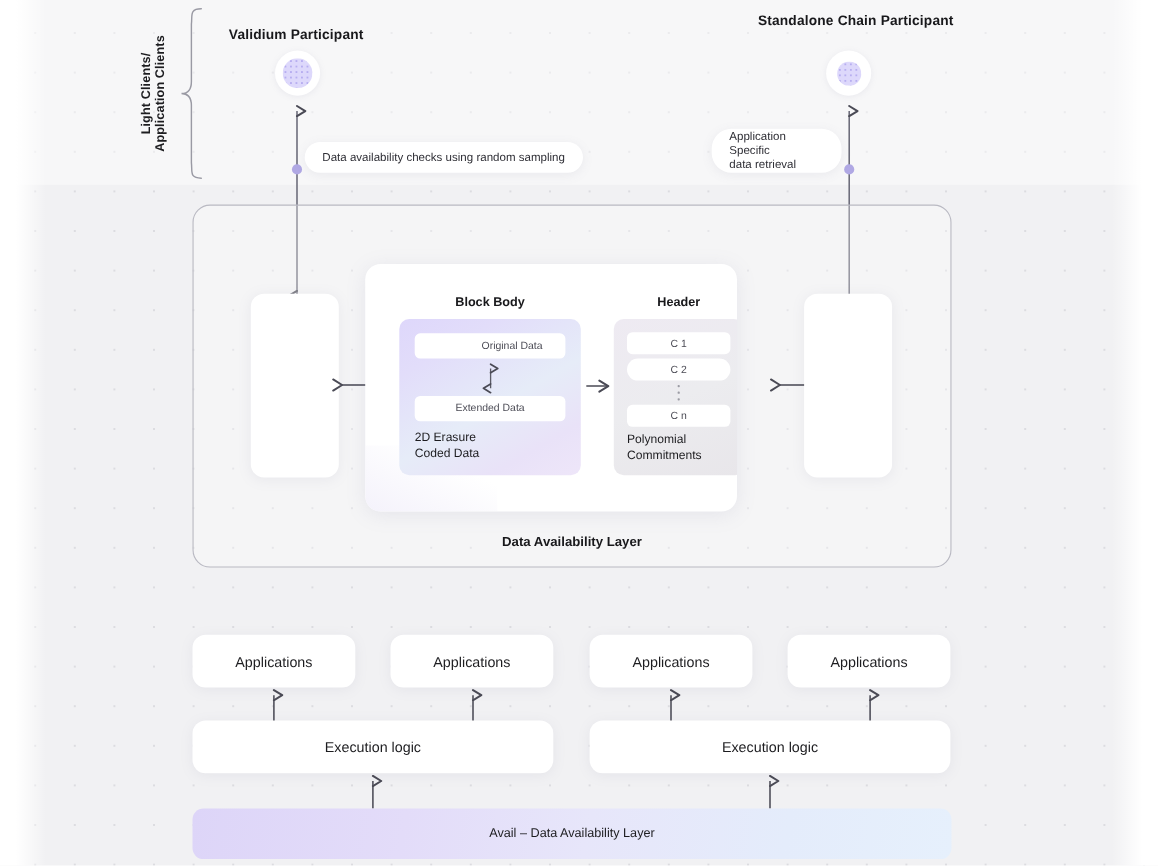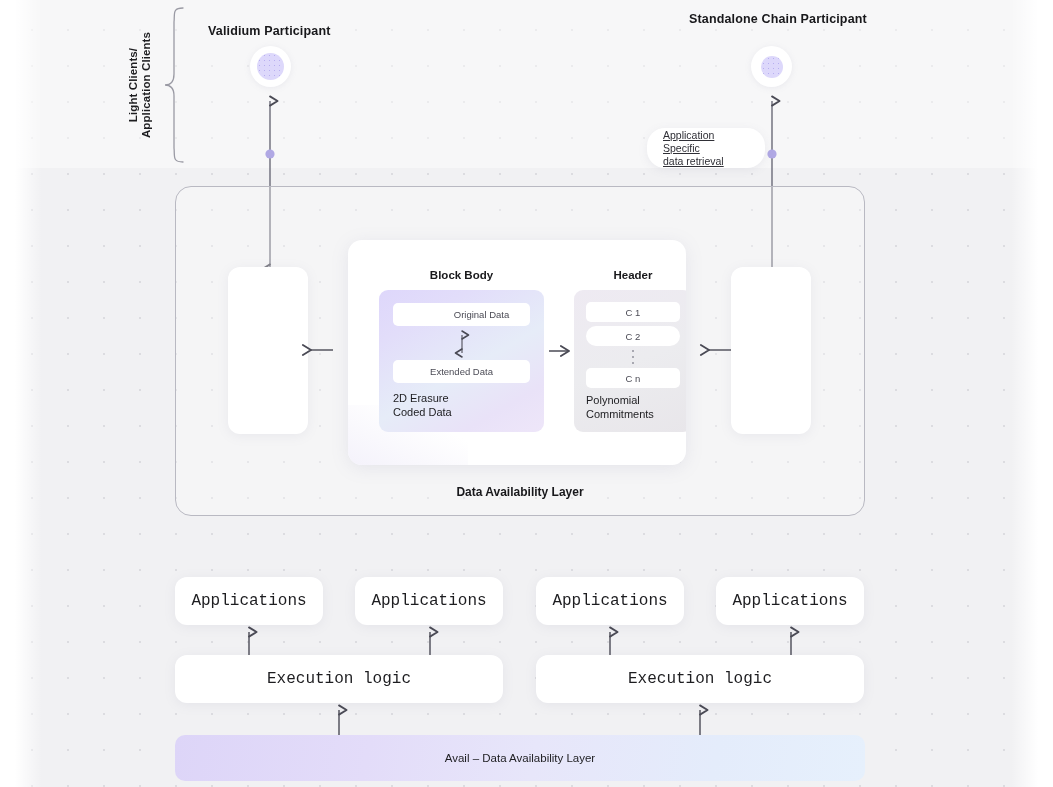--- a/index.html
+++ b/index.html
@@ -93,21 +93,21 @@
   }
 
   
   .side-box {
     position: absolute; background: #ffffff; border-radius: 12px;
     box-shadow: 0 2px 12px rgba(130,130,160,.10);
   }
 
   
   .center-card {
-    position: absolute; left: 348px; top: 240px; width: 338px; height: 225px;
+    position: absolute; left: 332px; top: 240px; width: 338px; height: 225px;
     background: #ffffff; border-radius: 14px;
     box-shadow: 0 3px 18px rgba(125,125,160,.13);
     overflow: hidden;
   }
   .card-corner-fade {
     position:absolute; left:0; bottom:0; width:120px; height:60px;
     background: linear-gradient(to top right, #f4f2fb 0%, rgba(255,255,255,0) 70%);
   }
   .col-title {
     position: absolute; font-size: 11.5px; font-weight: 700; color: #18181b;
@@ -134,23 +134,22 @@
   .dots-vert {
     position: absolute; display: flex; flex-direction: column;
     align-items: center; justify-content: space-between;
   }
   .dots-vert i { display:block; width:1.6px; height:1.6px; background:#9b9ba4; border-radius:50%; }
 
   
   .wbox {
     position: absolute; background: #ffffff; border-radius: 12px;
     display: flex; align-items: center; justify-content: center;
-    font-size: 16px; color: #1d1d20;
+    font-size: 13px; color: #1d1d20;
     box-shadow: 0 2px 12px rgba(130,130,160,.10);
-    font-family: Liberation Mono, monospace;
   }
   .avail-bar {
     position: absolute; left: 175px; top: 735px; width: 690px; height: 46px;
     border-radius: 10px;
     background: linear-gradient(100deg, #ddd5f8 0%, #e3dcf9 28%, #e7e6fa 52%, #e4ecfb 78%, #e6f0fc 100%);
     display: flex; align-items: center; justify-content: center;
     font-size: 11.5px; color: #1d1d20;
   }
   svg { overflow: visible; }
 </style>
@@ -194,21 +193,22 @@
     </defs>
     <line x1="12" y1="6" x2="12" y2="174" stroke="#6a6a78" stroke-width="1.4" marker-start="url(#ah-up)" marker-end="url(#ah-dn)"></line>
     <circle cx="12" cy="59" r="4.6" fill="#b0a8e4"></circle>
   </svg>
 
   <svg class="abs" style="left:760px; top:95px;" width="24" height="180" viewBox="0 0 24 180">
     <line x1="12" y1="6" x2="12" y2="180" stroke="#6a6a78" stroke-width="1.4" marker-start="url(#ah-up)"></line>
     <circle cx="12" cy="59" r="4.6" fill="#b0a8e4"></circle>
   </svg>
 
-  <div class="pill" style="left:647px; top:128px; height:40px; width:118px;text-decoration:underline;">Application Specific
+  <div class="pill" style="left:277px; top:129px; height:28px;">Data availability checks using random sampling</div>
+  <div class="pill" style="left:647px; top:117px; height:40px; width:118px;">Application Specific
 data retrieval</div>
 
   <div class="da-layer">
     <div class="da-label">Data Availability Layer</div>
   </div>
 
   <div class="side-box" style="left:228px; top:267px; width:80px; height:167px;"></div>
   <div class="side-box" style="left:731px; top:267px; width:80px; height:167px;"></div>
 
   <svg class="abs" style="left:308px; top:344px;" width="26" height="12" viewBox="0 0 26 12">

